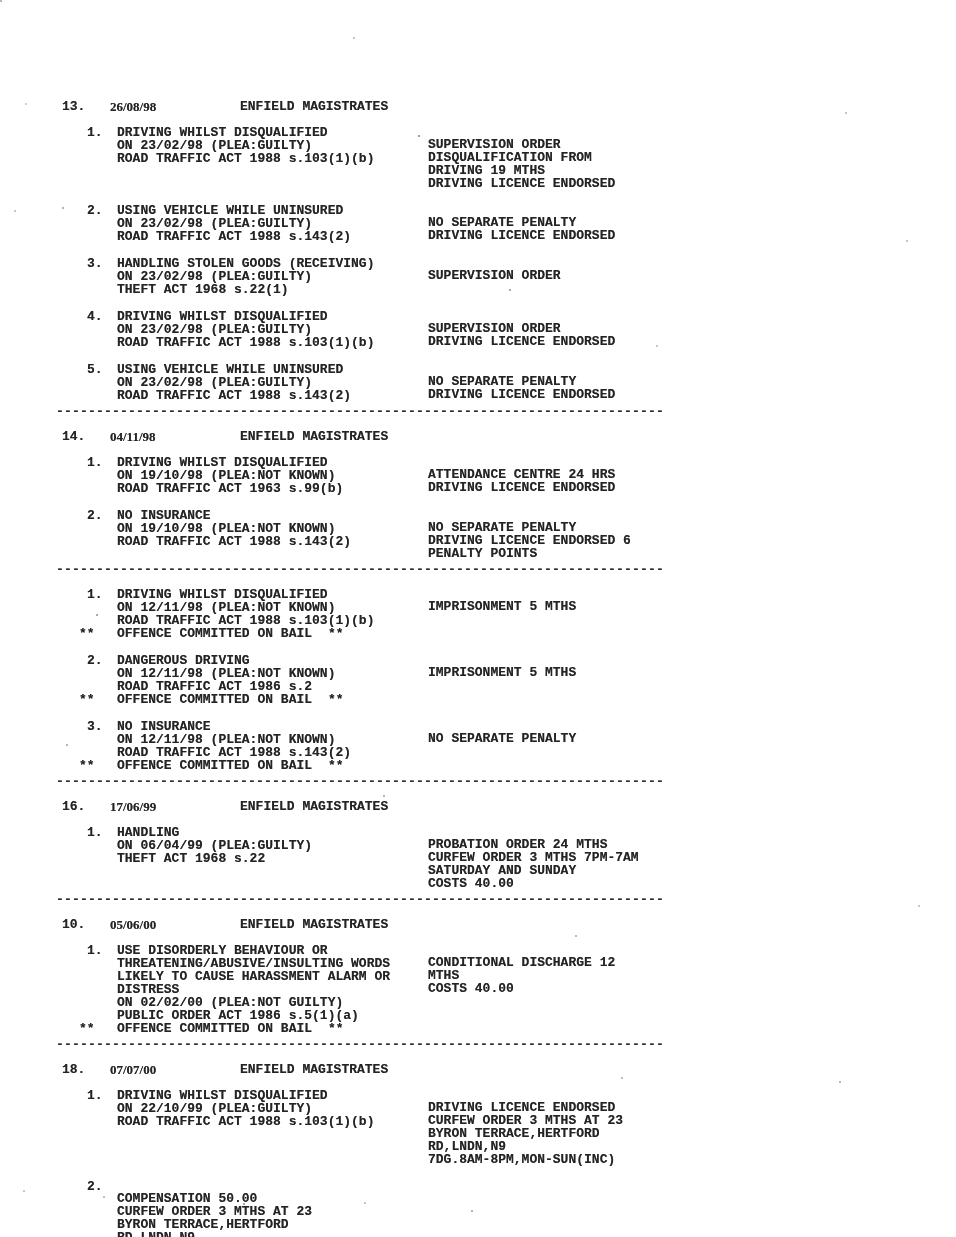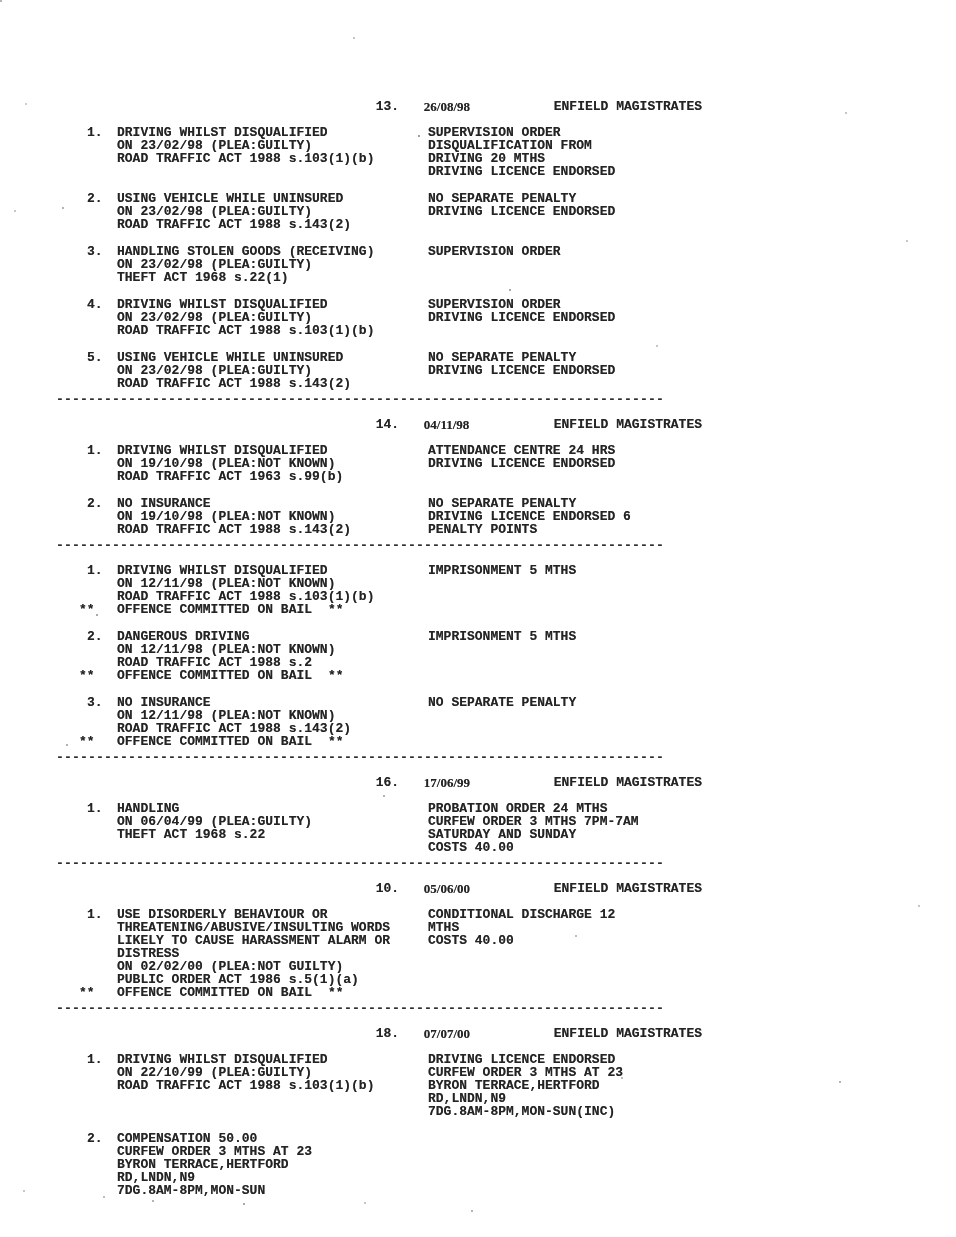--- a/index.html
+++ b/index.html
@@ -8,28 +8,28 @@
     width:956px;height:1237px;
     background:#ffffff;
     overflow:hidden;
     font-family:"Liberation Mono","DejaVu Sans Mono",monospace;
     font-size:13px;line-height:13px;
     font-weight:bold;
     color:#242424;
     text-shadow:0 0 0.4px rgba(40,40,40,0.55);
   }
   .content{position:absolute;left:62px;top:100px;width:640px;}
-  .sec-header{display:flex;margin-bottom:13px;white-space:nowrap;justify-content:flex-end;}
+  .sec-header{display:flex;margin-bottom:13px;white-space:nowrap;}
   .sec-num{width:48px;flex:none;}
   .sec-date{width:130px;flex:none;font-family:Liberation Serif, serif;}
   .offence{display:flex;align-items:flex-start;margin-left:25px;margin-bottom:14px;}
   .offence:last-child{margin-bottom:3px;}
   .off-num{width:30px;flex:none;}
   .off-left{width:311px;flex:none;}
-  .off-right{width:245px;flex:none;}
+  .off-right{width:245px;flex:none;margin-top:12px;}
   .line{white-space:nowrap;}
   .bail-line{display:flex;margin-left:-38px;white-space:nowrap;}
   .bail-stars{display:inline-block;width:38px;flex:none;}
   .bail-stars-r{margin-left:16px;}
   .separator{
     margin-left:-6px;margin-top:3px;margin-bottom:12px;
     white-space:nowrap;overflow:hidden;width:606px;
     color:#2e2e2e;letter-spacing:0.2px;
   }
   .scan-noise{
@@ -76,21 +76,21 @@
           <div class="offence">
     <span class="off-num">1.</span>
     <div class="off-left">
               <div class="line">DRIVING WHILST DISQUALIFIED</div>
               <div class="line">ON 23/02/98 (PLEA:GUILTY)</div>
               <div class="line">ROAD TRAFFIC ACT 1988 s.103(1)(b)</div>
             </div>
     <div class="off-right">
               <div class="line">SUPERVISION ORDER</div>
               <div class="line">DISQUALIFICATION FROM</div>
-              <div class="line">DRIVING 20 MTHS</div>
+              <div class="line">DRIVING 19 MTHS</div>
               <div class="line">DRIVING LICENCE ENDORSED</div>
             </div>
   </div>
           <div class="offence">
     <span class="off-num">2.</span>
     <div class="off-left">
               <div class="line">USING VEHICLE WHILE UNINSURED</div>
               <div class="line">ON 23/02/98 (PLEA:GUILTY)</div>
               <div class="line">ROAD TRAFFIC ACT 1988 s.143(2)</div>
             </div>
@@ -188,21 +188,21 @@
             </div>
     <div class="off-right">
               <div class="line">IMPRISONMENT 5 MTHS</div>
             </div>
   </div>
           <div class="offence">
     <span class="off-num">2.</span>
     <div class="off-left">
               <div class="line">DANGEROUS DRIVING</div>
               <div class="line">ON 12/11/98 (PLEA:NOT KNOWN)</div>
-              <div class="line">ROAD TRAFFIC ACT 1988 s.2</div>
+              <div class="line">ROAD TRAFFIC ACT 1986 s.2</div>
               <div class="bail-line">
                 <span class="bail-stars">**</span>
                 <span>OFFENCE COMMITTED ON BAIL</span>
                 <span class="bail-stars-r">**</span>
               </div>
             </div>
     <div class="off-right">
               <div class="line">IMPRISONMENT 5 MTHS</div>
             </div>
   </div>

